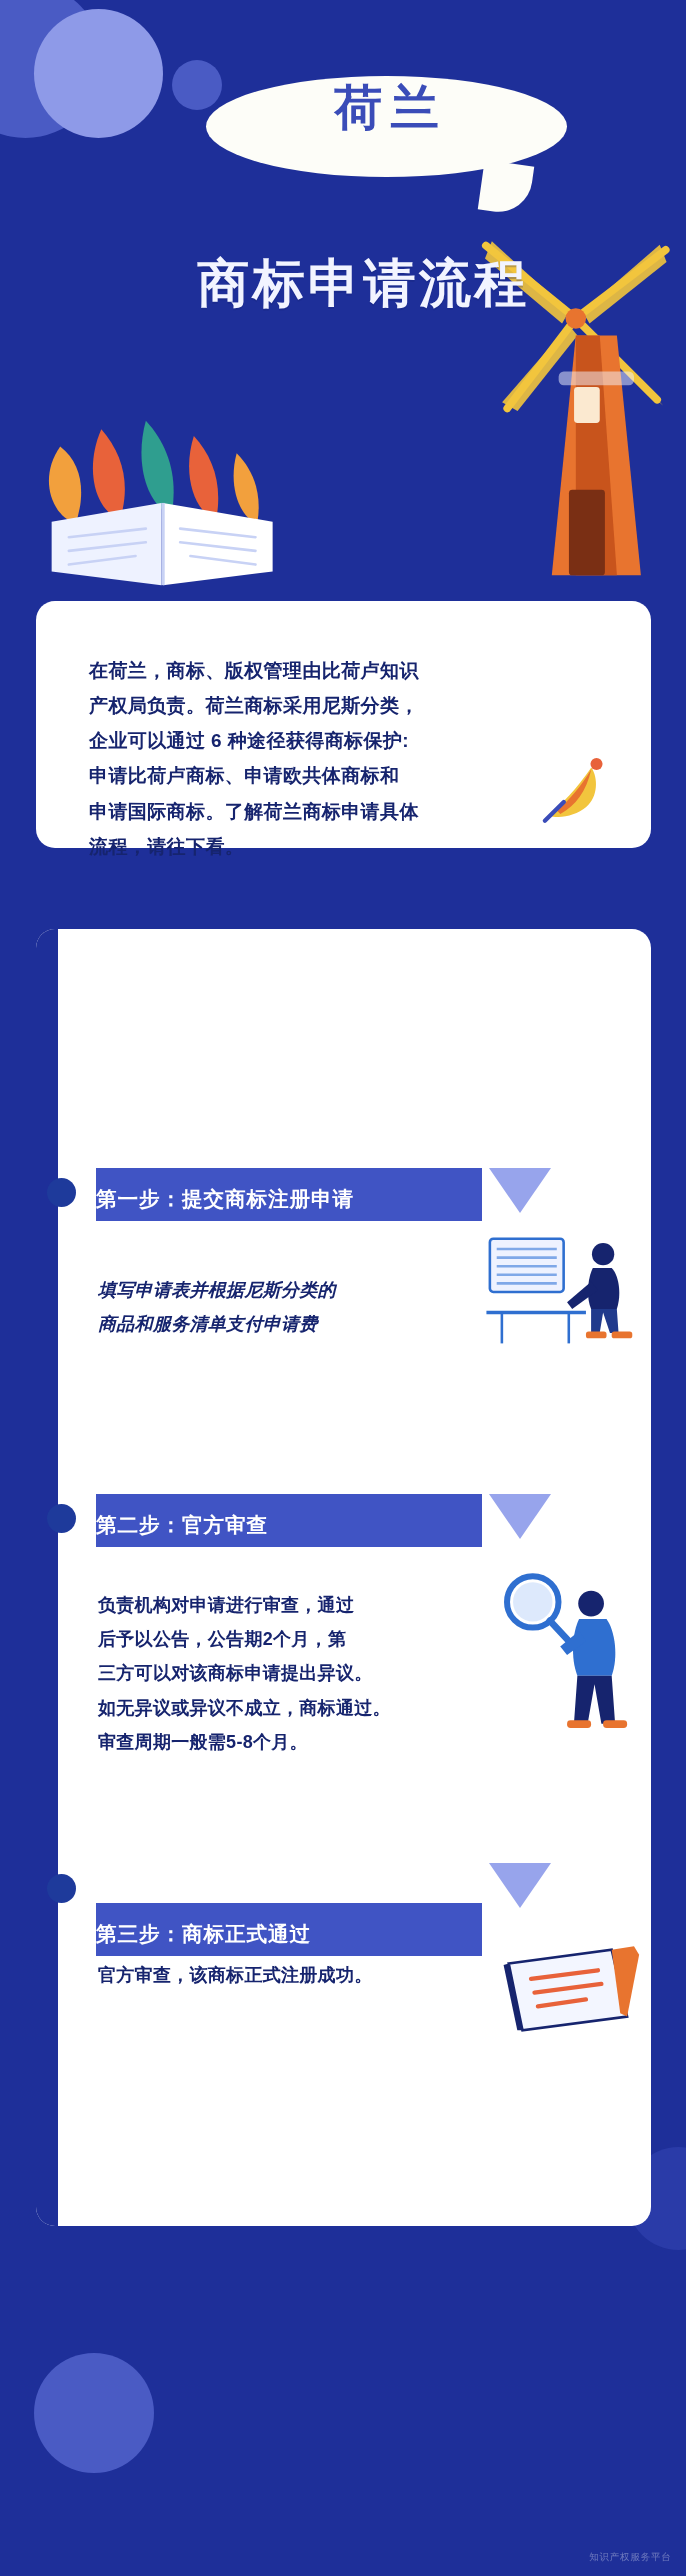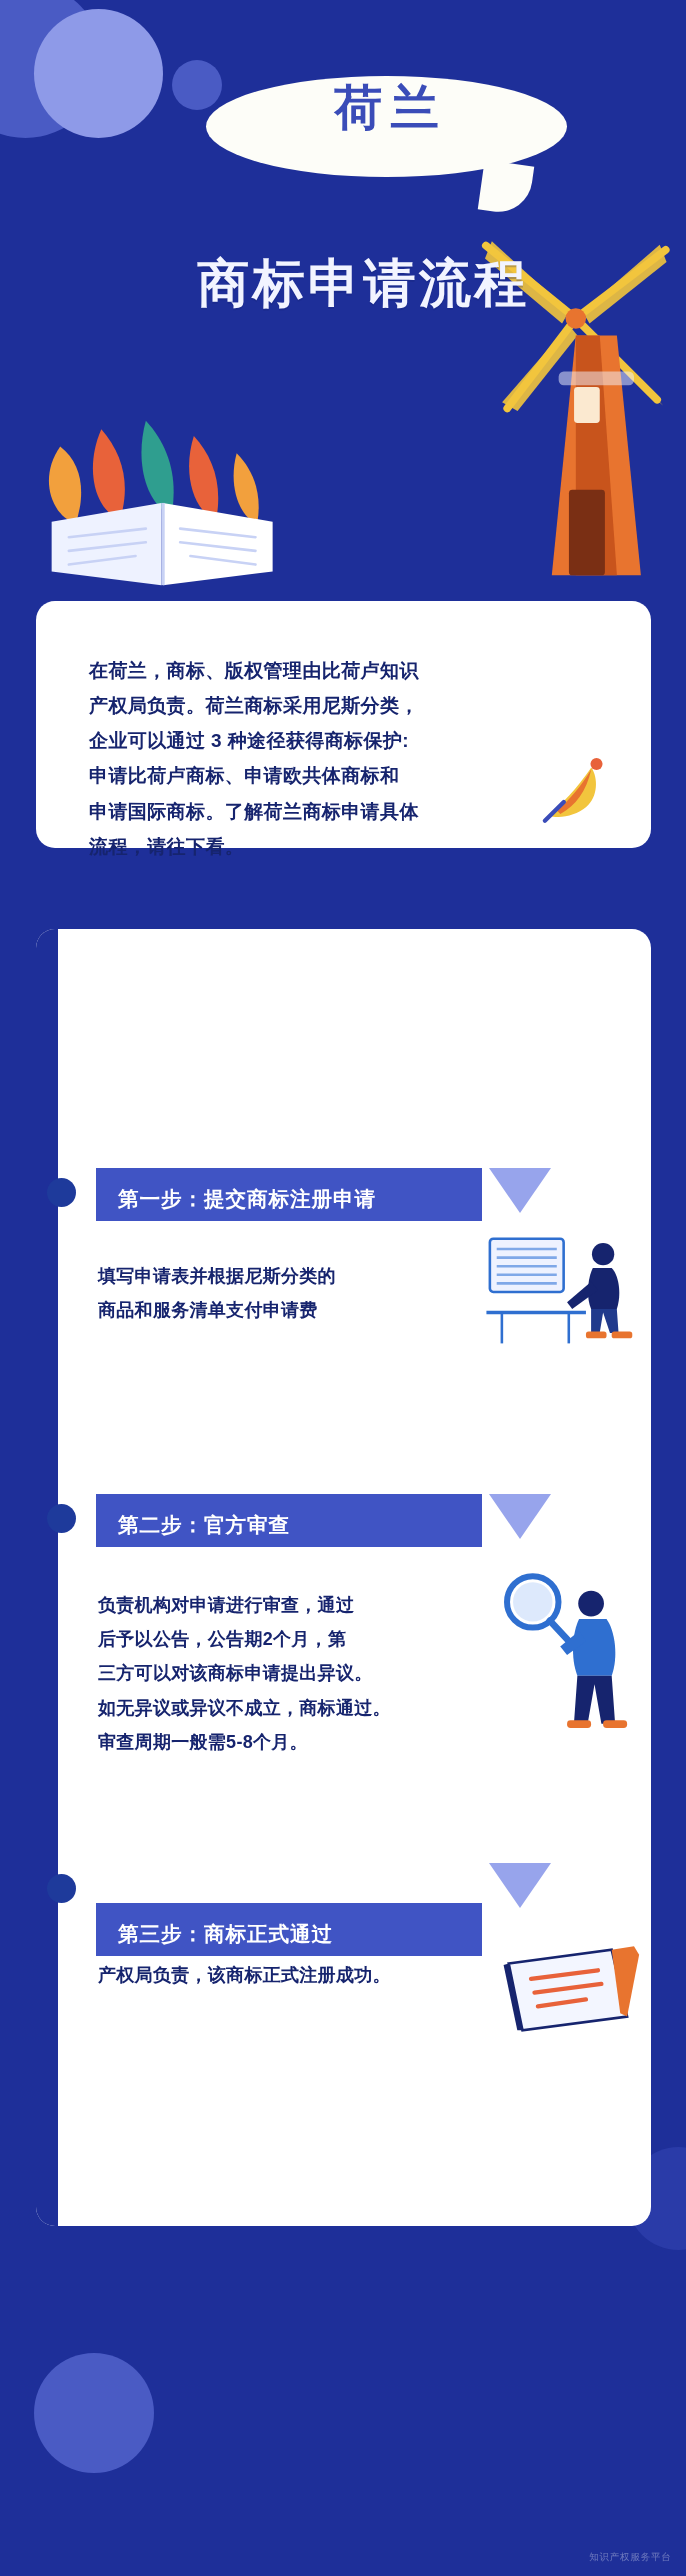--- a/index.html
+++ b/index.html
@@ -78,42 +78,41 @@
   .notch.n2{ top:575px; }
   .notch.n3{ top:945px; }
 
   .step-head{
     position:absolute; left:60px; width:386px; height:53px;
     background:#4054c4;
     display:flex; align-items:center;
   }
   .step-head span{
     color:#ffffff; font-size:20.6px; font-weight:bold; letter-spacing:0.9px;
-    padding-left:22px;
     margin-top:8px;
   }
   .step-head.s1{ top:239px; }
   .step-head.s2{ top:565px; }
   .step-head.s3{ top:974px; }
 
   .tri{
     position:absolute; width:0; height:0;
     border-left:31px solid transparent; border-right:31px solid transparent;
     border-top:45px solid #97a4ec;
   }
   .tri.t1{ left:453px; top:239px; }
   .tri.t2{ left:453px; top:565px; }
   .tri.t3{ left:453px; top:934px; }
 
   .step-body{
     position:absolute; left:62px; width:369px;
     color:#16246e; font-size:18px; font-weight:bold; line-height:1.9;
     letter-spacing:0.3px; white-space:pre-line;
   }
-  .step-body.b1{ top:330px; }
+  .step-body.b1{ top:344px;font-style:italic; }
   .step-body.b2{ top:659px; width:404px; }
   .step-body.b3{ top:1029px; width:404px; }
 
   .art{ position:absolute; }
   .art.a1{ left:447px; top:301px; width:163px; height:129px; }
   .art.a2{ left:447px; top:635px; width:163px; height:189px; }
   .art.a3{ left:447px; top:1005px; width:163px; height:112px; }
 
   .watermark{
     position:absolute; right:15.5px; bottom:12px;
@@ -178,21 +177,21 @@
       <line x1="182" y1="188" x2="258" y2="198"></line>
     </g>
   </svg>
 
   <div class="main-title">商标申请流程</div>
 </div>
 
 <div class="intro-card">
   <div class="intro-text">在荷兰，商标、版权管理由比荷卢知识
 产权局负责。荷兰商标采用尼斯分类，
-企业可以通过 3 种途径获得商标保护:
+企业可以通过 6 种途径获得商标保护:
 申请比荷卢商标、申请欧共体商标和
 申请国际商标。了解荷兰商标申请具体
 流程，请往下看。</div>
   <svg class="quill" viewBox="0 0 86 86">
     <path d="M12 74 C28 60 44 44 62 18 C70 30 70 52 56 64 C44 74 26 78 12 74Z" fill="#f2c53d"></path>
     <path d="M22 68 C36 56 50 40 62 20 C56 46 44 62 26 72Z" fill="#e8742f"></path>
     <line x1="8" y1="80" x2="30" y2="58" stroke="#3a4cb8" stroke-width="5" stroke-linecap="round"></line>
     <circle cx="68" cy="14" r="7" fill="#e8623a"></circle>
   </svg>
 </div>
@@ -247,21 +246,21 @@
     <path d="M110 130 L106 186 L122 186 L130 140 L138 186 L154 186 L150 130Z" fill="#16246e"></path>
     <path d="M112 78 L90 96 L98 106 L120 90Z" fill="#2f6fd0"></path>
     <rect x="98" y="182" width="28" height="9" rx="4" fill="#e8742f"></rect>
     <rect x="140" y="182" width="28" height="9" rx="4" fill="#e8742f"></rect>
   </svg>
 
   <div class="step-head s3">
     <span>第三步：商标正式通过</span>
   </div>
   <div class="tri t3"></div>
-  <div class="step-body b3">产权局负责，该商标正式注册成功。</div>
+  <div class="step-body b3">官方审查，该商标正式注册成功。</div>
   <svg class="art a3" viewBox="0 0 190 130">
     <polygon points="30,34 150,18 168,96 46,112" fill="#f3f6ff" stroke="#16246e" stroke-width="3"></polygon>
     <polygon points="30,34 46,112 40,112 24,36" fill="#16246e"></polygon>
     <g stroke="#e8623a" stroke-width="5" stroke-linecap="round">
       <line x1="56" y1="52" x2="134" y2="42"></line>
       <line x1="60" y1="68" x2="138" y2="58"></line>
       <line x1="64" y1="84" x2="120" y2="76"></line>
     </g>
     <path d="M150 18 L176 14 L182 24 L168 96 L160 92Z" fill="#e8742f"></path>
   </svg>

